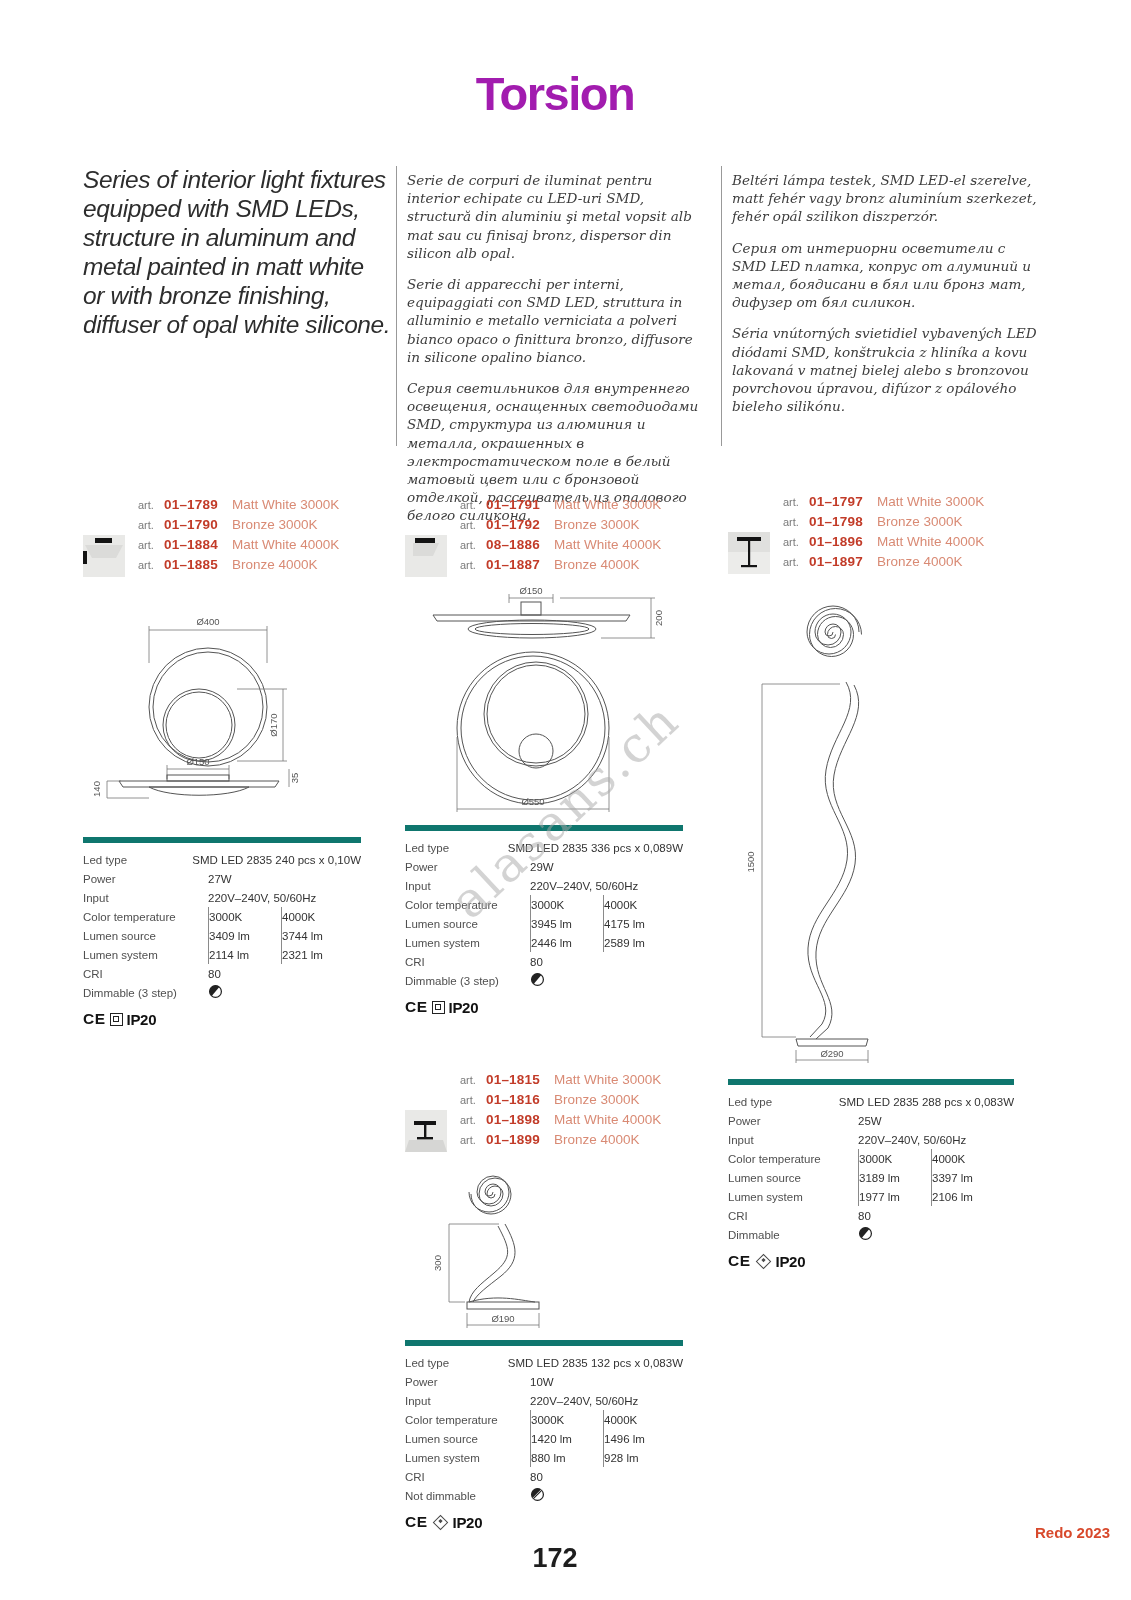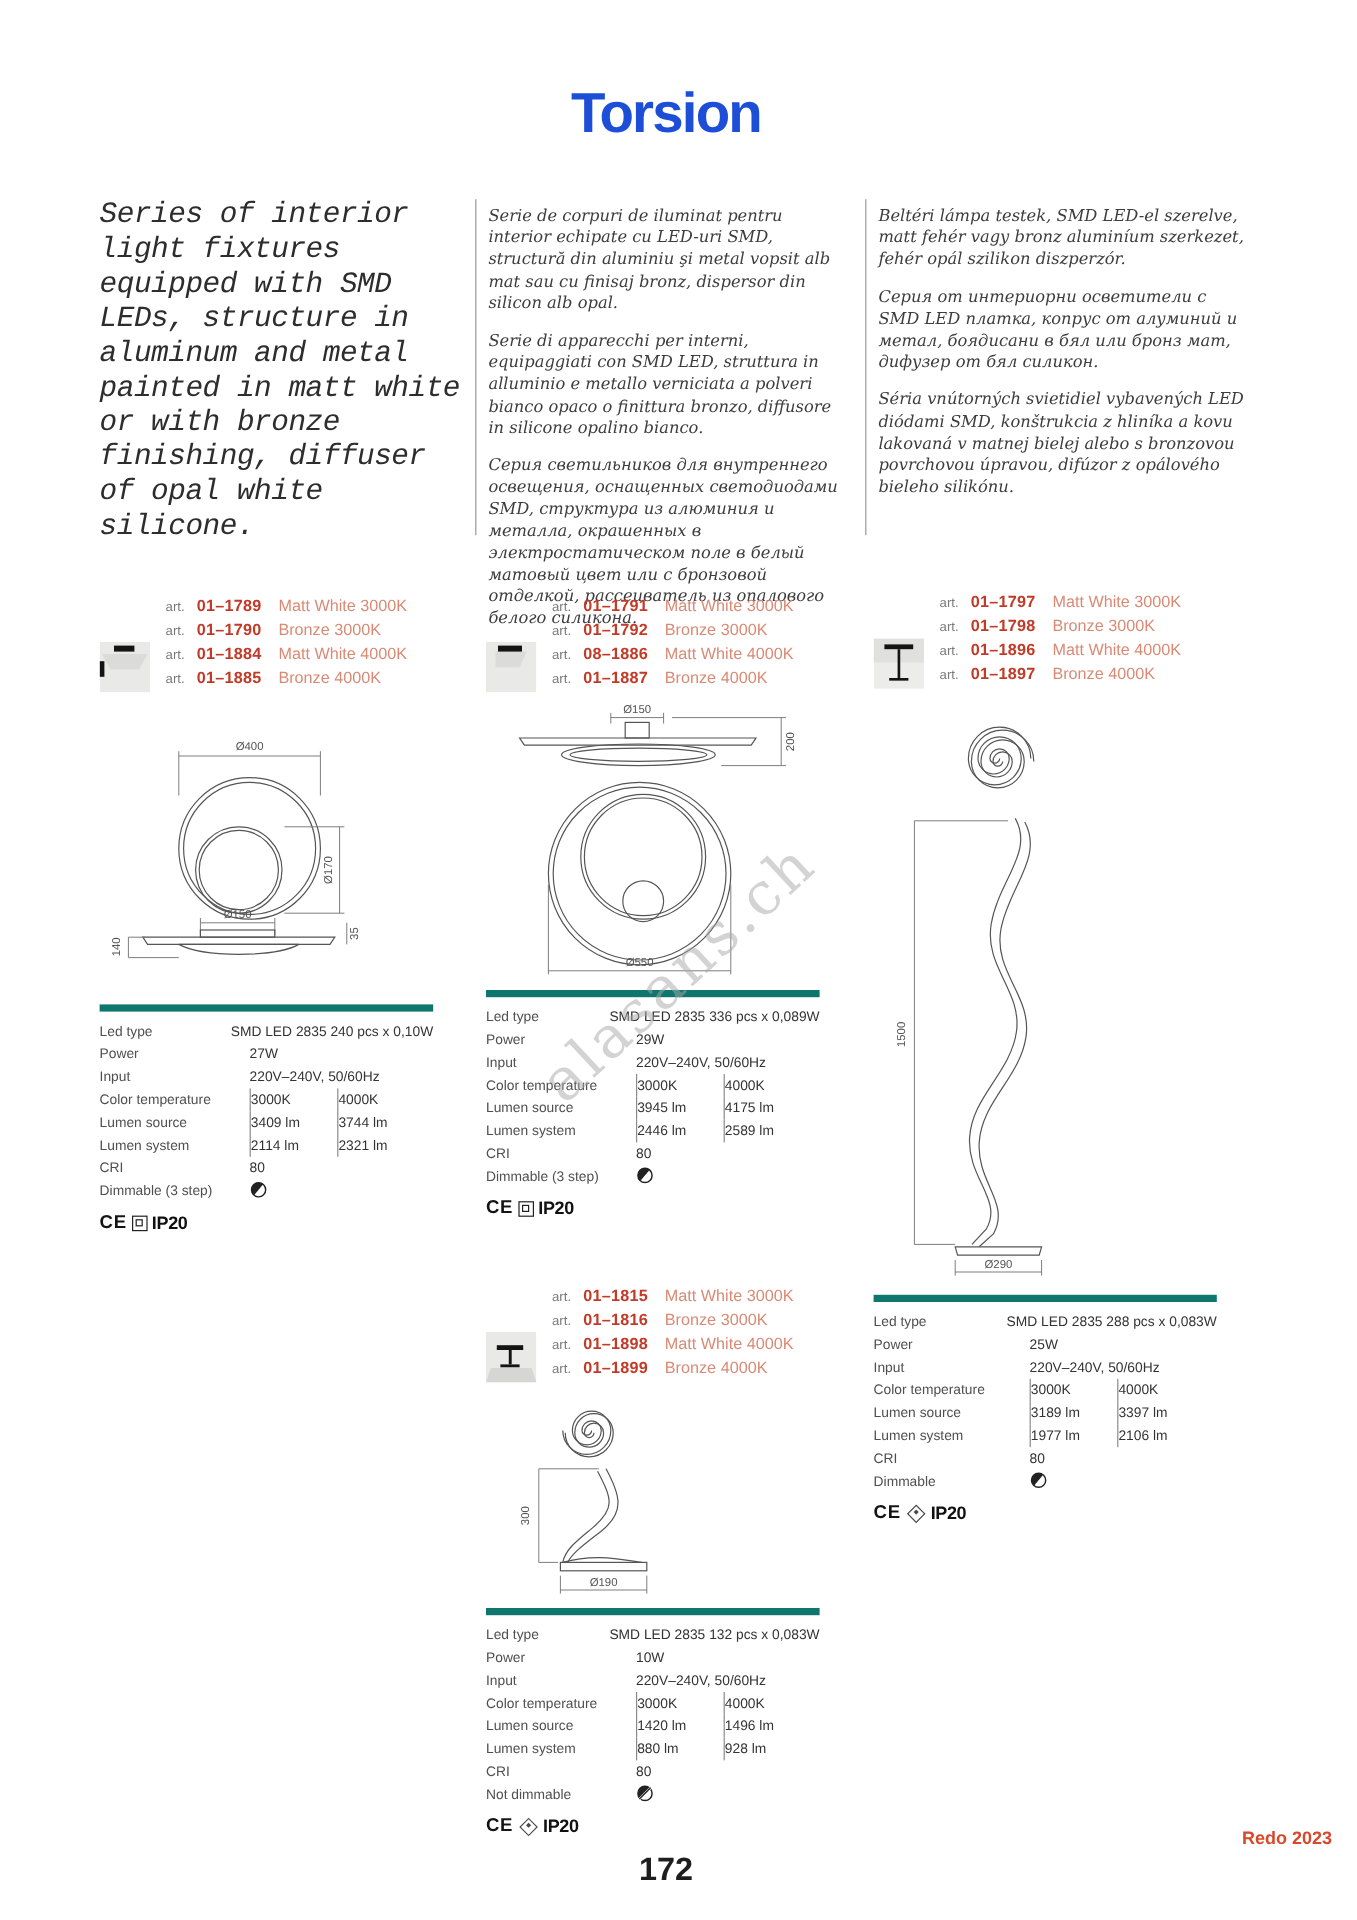--- a/index.html
+++ b/index.html
@@ -3,24 +3,24 @@
 <meta charset="utf-8">
 <style>
   html,body{margin:0;padding:0;}
   body{
     width:1131px;height:1600px;position:relative;background:#ffffff;
     font-family:"Liberation Sans",sans-serif;color:#333;overflow:hidden;
   }
   .abs{position:absolute;}
   
   #page-title{top:66px;left:0;width:1110px;text-align:center;
-    font-size:47px;font-weight:800;letter-spacing:-1.5px;color:#1d4ed8;}
+    font-size:47px;font-weight:800;letter-spacing:-1.5px;color:#a21caf;}
   
   .intro-en{top:166px;left:83px;width:308px;
-    font-family:Liberation Mono, monospace;font-style:italic;
+    font-family:Liberation Sans, sans-serif;font-style:italic;
     font-size:24.5px;line-height:1.18;color:#2d2d2d;letter-spacing:-0.4px;}
   .vdiv{width:1px;background:#999;top:166px;height:280px;}
   #div1{left:396px;} #div2{left:721px;}
   .intro-col{top:171px;width:300px;font-family:"DejaVu Serif",serif;font-style:italic;
     font-size:13.6px;line-height:1.34;color:#3d3d3d;}
   #intro-c2{left:407px;} #intro-c3{left:732px;width:306px;}
   .intro-col p{margin:0 0 13px 0;}
   
   #watermark{left:400px;top:655px;width:330px;height:310px;display:flex;
     align-items:center;justify-content:center;transform:rotate(-43deg);

